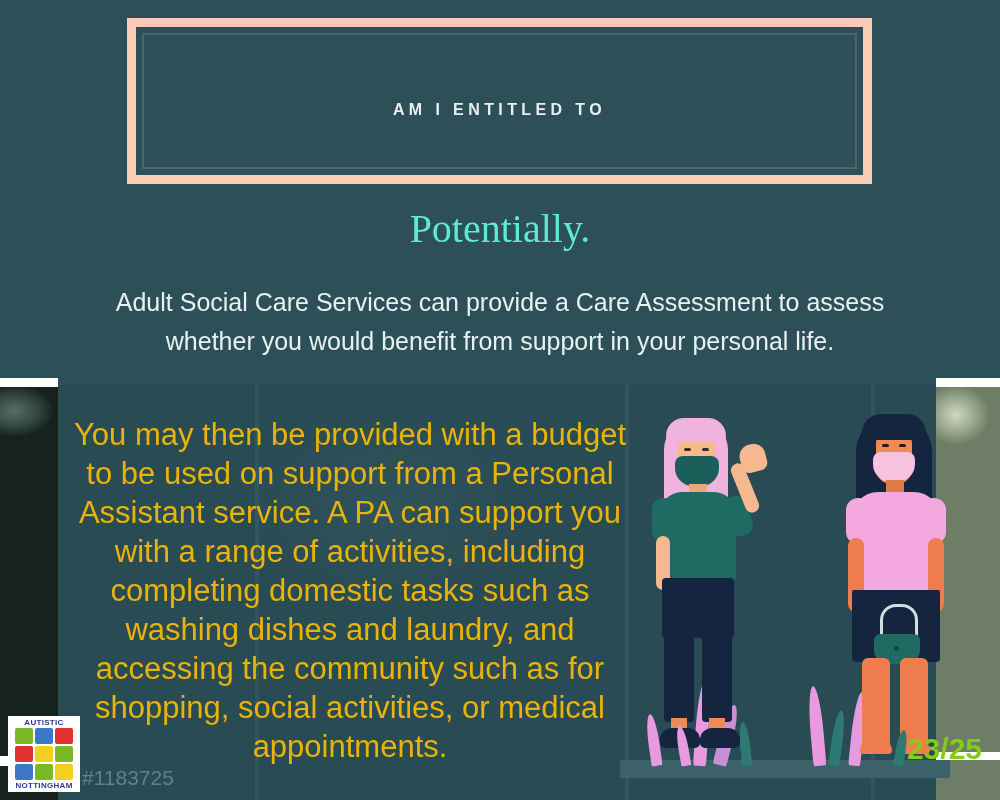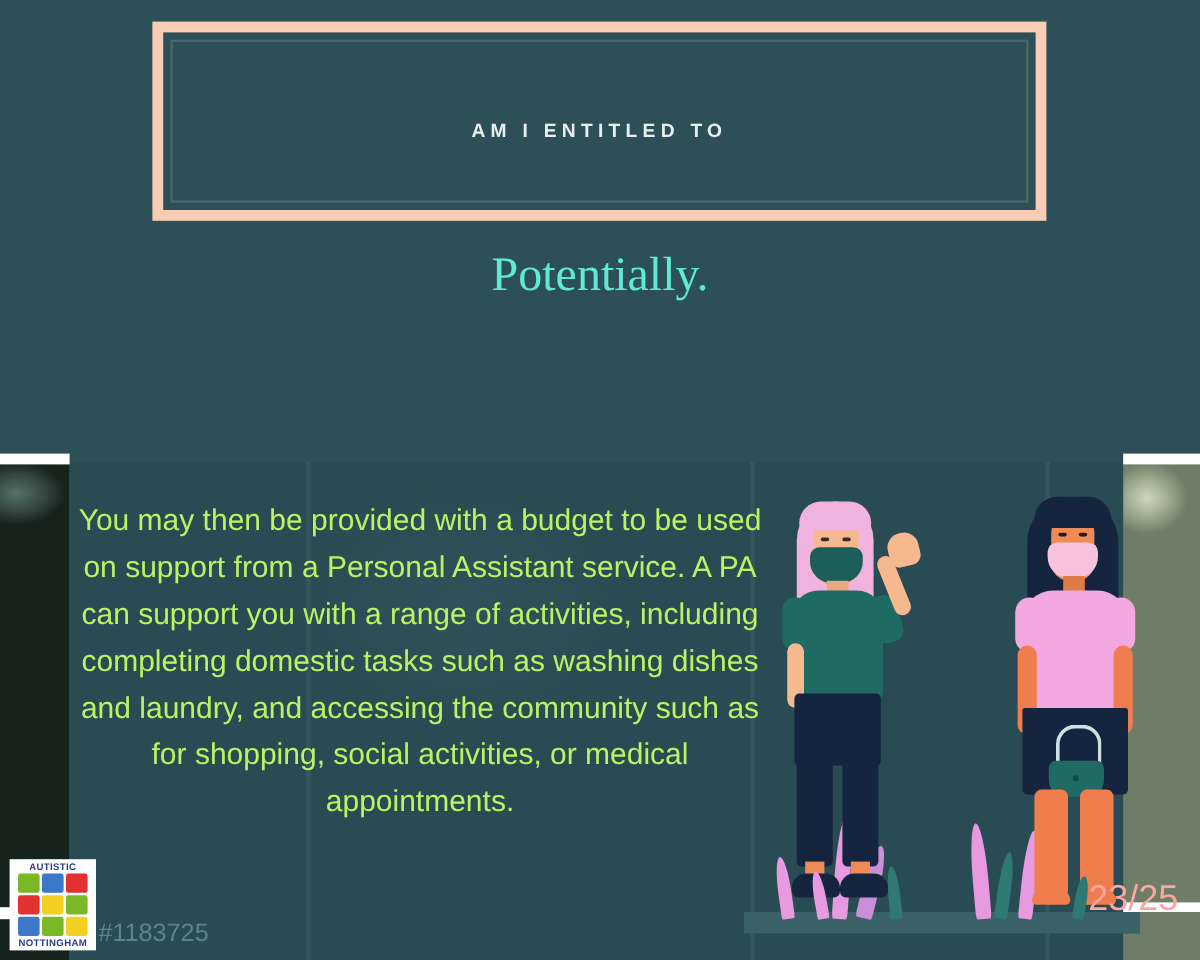--- a/index.html
+++ b/index.html
@@ -75,38 +75,38 @@
   .potentially{
     position:absolute;left:0;top:205px;width:1000px;text-align:center;
     color:#5eead4;font-family:"Liberation Serif", serif;font-size:40px;
   }
   .lede{
     position:absolute;left:110px;top:283px;width:780px;text-align:center;
     color:#e8f0f1;font-size:25px;line-height:39px;font-weight:300;
   }
   .body-copy{
     position:absolute;left:60px;top:415px;width:580px;text-align:center;
-    color:#bef264;font-size:25px;line-height:39px;font-weight:300;
+    color:#eab308;font-size:31px;line-height:39px;font-weight:300;
   }
 
   
   .logo{
     position:absolute;left:8px;top:716px;width:72px;height:76px;background:#ffffff;
     display:flex;flex-direction:column;align-items:center;justify-content:space-between;
     padding:2px 0;box-sizing:border-box;
   }
   .logo-top,.logo-bot{color:#2b3b8c;font-size:8px;font-weight:bold;letter-spacing:.3px;}
   .logo-grid{display:grid;grid-template-columns:repeat(3,18px);grid-template-rows:repeat(3,16px);gap:2px;}
   .logo-grid i{display:block;border-radius:2px;}
 
   .watermark{
     position:absolute;left:82px;top:766px;color:#5d848a;font-size:21px;font-weight:400;
   }
   .pagenum{
-    position:absolute;right:18px;top:732px;color:#fca5a5;font-size:30px;font-weight:400;
+    position:absolute;right:18px;top:732px;color:#84cc16;font-size:30px;font-weight:700;
   }
   .white-notch{position:absolute;background:#ffffff;}
 </style>
 </head>
 <body>
 
 <div id="slide">
 
   <div class="photo-band">
     <div class="photo-left"></div>
@@ -209,20 +209,21 @@
     <div class="blade" style="left:276px;bottom:12px;width:10px;height:36px;background:#2e7a72;transform:rotate(9deg);"></div>
   </div>
 
   <div class="frame-outer">
     <div class="frame-inner">
       <div class="eyebrow">AM I ENTITLED TO</div>
     </div>
   </div>
 
   <div class="potentially">Potentially.</div>
+  <div class="lede">Adult Social Care Services can provide a Care Assessment to assess whether you would benefit from support in your personal life.</div>
   <div class="body-copy">You may then be provided with a budget to be used on support from a Personal Assistant service. A PA can support you with a range of activities, including completing domestic tasks such as washing dishes and laundry, and accessing the community such as for shopping, social activities, or medical appointments.</div>
 
   <div class="logo">
     <div class="logo-top">AUTISTIC</div>
     <div class="logo-grid">
       <i style="background: rgb(122, 184, 40);"></i>
       <i style="background: rgb(59, 120, 200);"></i>
       <i style="background: rgb(226, 49, 49);"></i>
       <i style="background: rgb(226, 49, 49);"></i>
       <i style="background: rgb(242, 208, 34);"></i>

